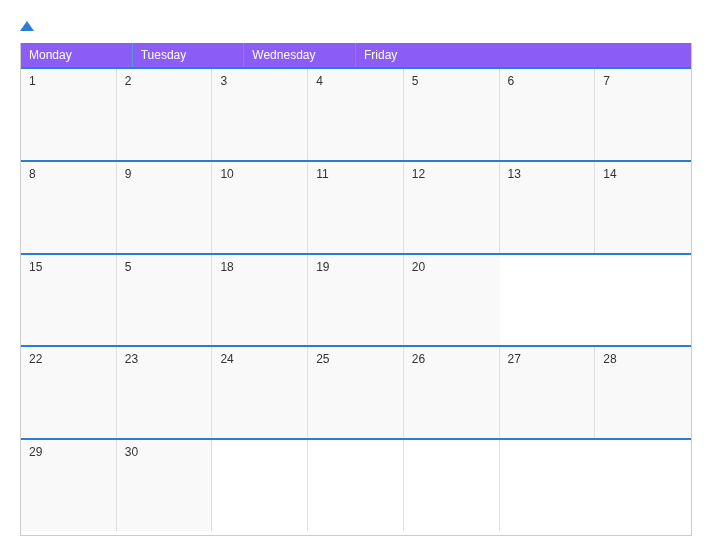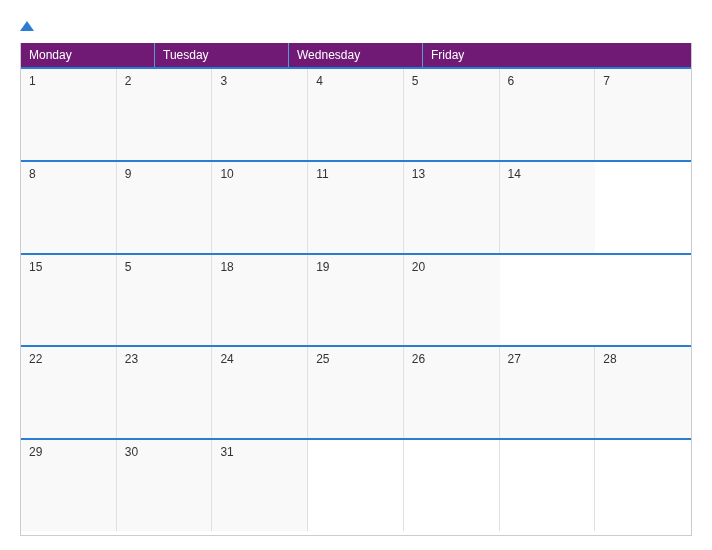--- a/index.html
+++ b/index.html
@@ -66,22 +66,22 @@
       text-align: right;
       min-width: 90px;
     }
     .calendar {
       flex: 1;
       border: 1px solid #ccc;
       border-top: none;
     }
     .cal-header {
       display: grid;
-      grid-template-columns: repeat(5, 1fr);
-      background: #701a75;
+      grid-template-columns: repeat(6, 1fr);
+      background: #8b5cf6;
     }
     .cal-header-cell {
       color: #fff;
       font-size: 12px;
       padding: 5px 8px;
       font-weight: normal;
       border-right: 1px solid #5499d8;
     }
     .cal-header-cell:last-child {
       border-right: none;
@@ -145,20 +145,21 @@
           <div class="cal-cell"><span class="day-num">4</span></div>
           <div class="cal-cell"><span class="day-num">5</span></div>
           <div class="cal-cell"><span class="day-num">6</span></div>
           <div class="cal-cell"><span class="day-num">7</span></div>
         </div>
         <div class="cal-week">
           <div class="cal-cell"><span class="day-num">8</span></div>
           <div class="cal-cell"><span class="day-num">9</span></div>
           <div class="cal-cell"><span class="day-num">10</span></div>
           <div class="cal-cell"><span class="day-num">11</span></div>
+          <div class="cal-cell"><span class="day-num">12</span></div>
           <div class="cal-cell"><span class="day-num">13</span></div>
           <div class="cal-cell"><span class="day-num">14</span></div>
         </div>
         <div class="cal-week">
           <div class="cal-cell"><span class="day-num">15</span></div>
           <div class="cal-cell"><span class="day-num">5</span></div>
           <div class="cal-cell"><span class="day-num">18</span></div>
           <div class="cal-cell"><span class="day-num">19</span></div>
           <div class="cal-cell"><span class="day-num">20</span></div>
         </div>
@@ -167,21 +168,20 @@
           <div class="cal-cell"><span class="day-num">23</span></div>
           <div class="cal-cell"><span class="day-num">24</span></div>
           <div class="cal-cell"><span class="day-num">25</span></div>
           <div class="cal-cell"><span class="day-num">26</span></div>
           <div class="cal-cell"><span class="day-num">27</span></div>
           <div class="cal-cell"><span class="day-num">28</span></div>
         </div>
         <div class="cal-week">
           <div class="cal-cell"><span class="day-num">29</span></div>
           <div class="cal-cell"><span class="day-num">30</span></div>
-          <div class="cal-cell"><span class="day-num">31</span></div>
           <div class="cal-cell empty"></div>
           <div class="cal-cell empty"></div>
           <div class="cal-cell empty"></div>
           <div class="cal-cell empty"></div>
         </div>
       </div>
   </div>
 </div>
 
 </body></html>

